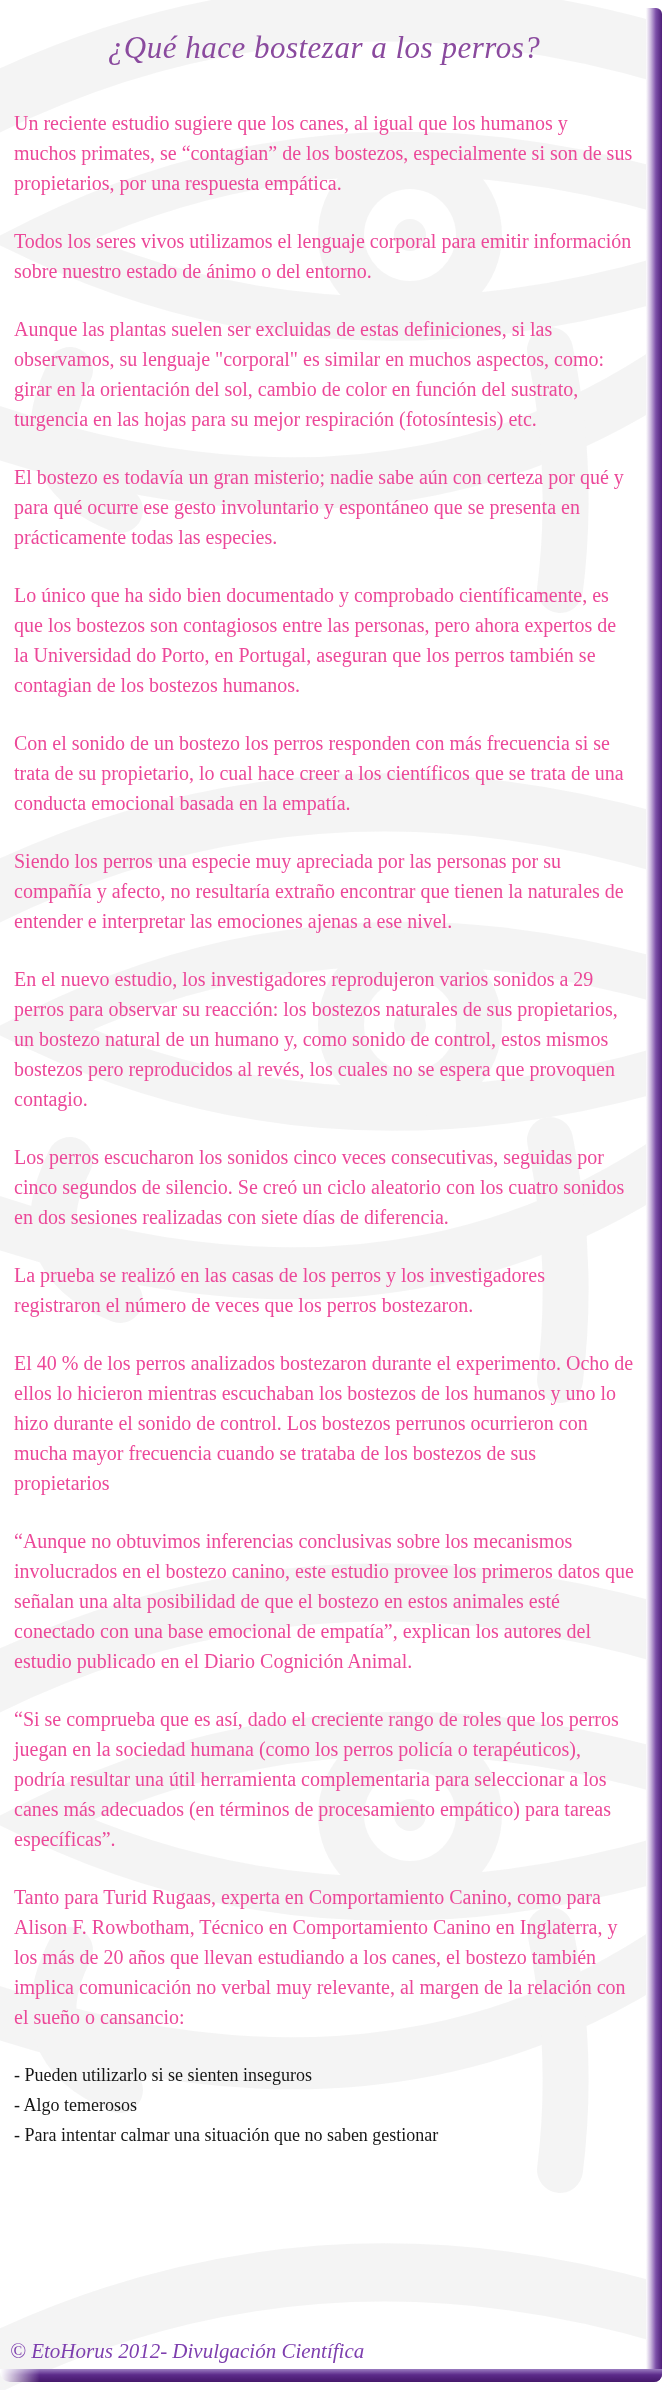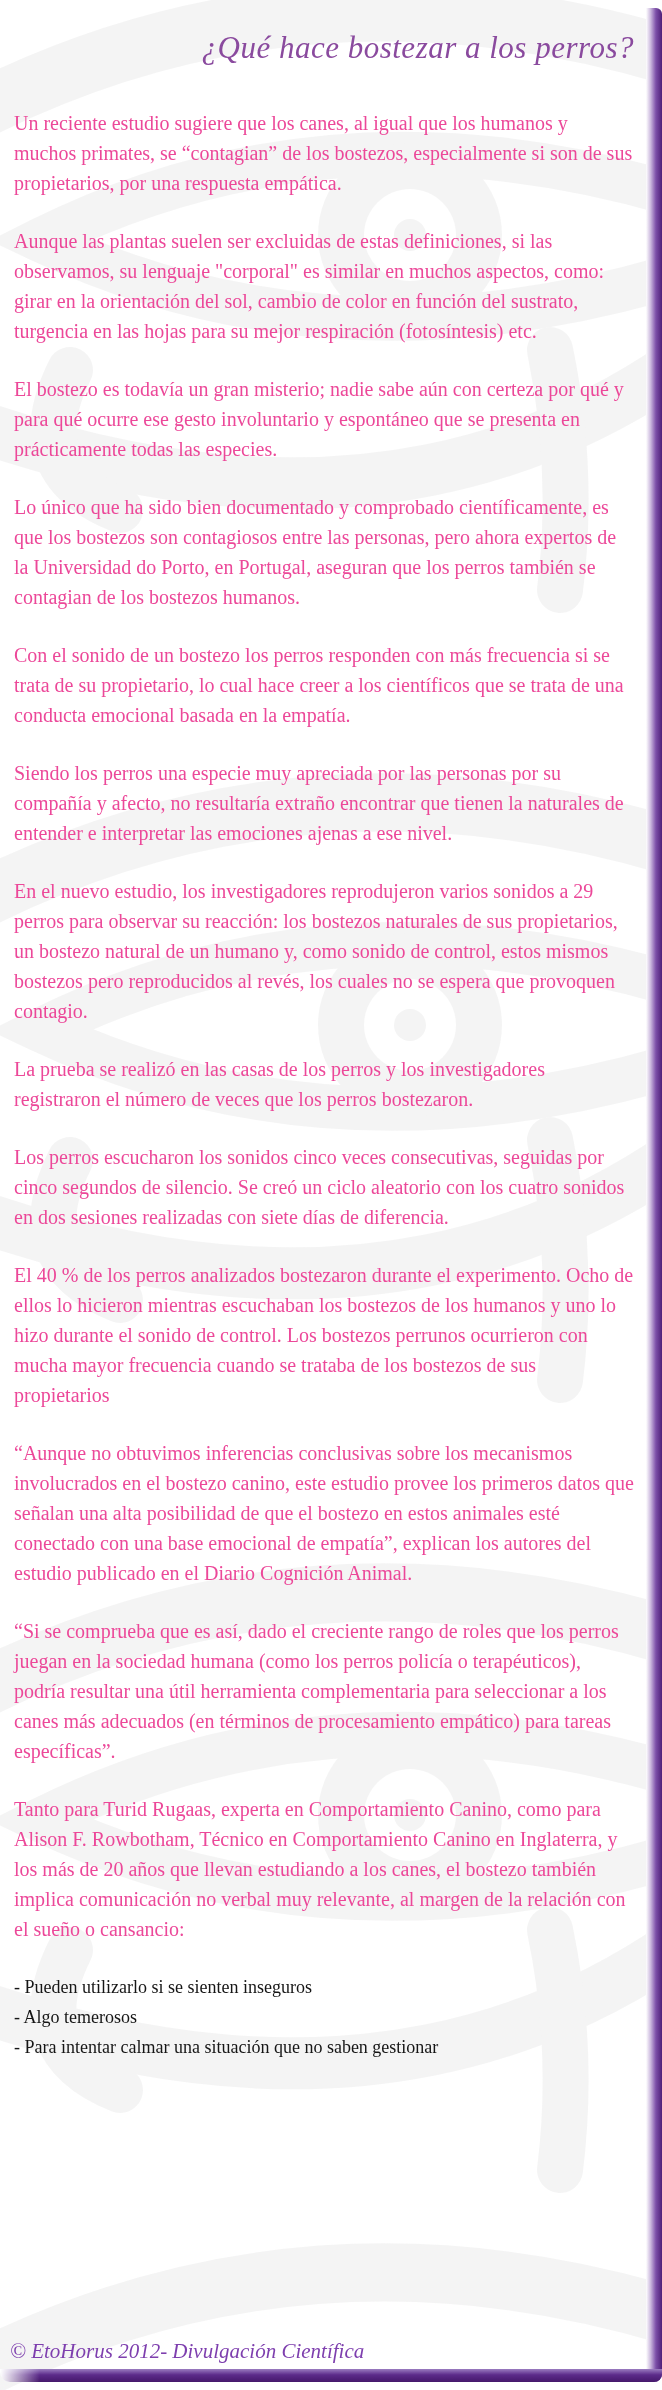--- a/index.html
+++ b/index.html
@@ -49,21 +49,21 @@
     position:absolute;
     left:14px;
     right:28px;
     top:20px;
   }
   .title{
     font-style:italic;
     font-weight:normal;
     color:#8a4a9e;
     font-size:31px;
-    text-align:right;
+    text-align:center;
     margin:10px 0 42px 0;
     letter-spacing:0.5px;
   }
   .para{
     font-size:20px;
     line-height:30px;
     color:#ec4899;
     margin:0 0 28px 0;
     text-rendering:optimizeLegibility;
   }
@@ -130,28 +130,29 @@
       <circle cx="500" cy="345" r="92" fill="#ececec" stroke="none"></circle>
       <circle cx="500" cy="345" r="46" fill="#ffffff" stroke="none"></circle>
       <circle cx="500" cy="345" r="16" fill="#ececec" stroke="none"></circle>
     </g>
   </svg>
 
   <div class="content">
     <h1 class="title">¿Qué hace bostezar a los perros?</h1>
 
     <p class="para">Un reciente estudio sugiere que los canes, al igual que los humanos y muchos primates, se “contagian” de los bostezos, especialmente si son de sus propietarios, por una respuesta empática.</p>
+    <p class="para">Todos los seres vivos utilizamos el lenguaje corporal para emitir información sobre nuestro estado de ánimo o del entorno.</p>
     <p class="para">Aunque las plantas suelen ser excluidas de estas definiciones, si las observamos, su lenguaje "corporal" es similar en muchos aspectos, como: girar en la orientación del sol, cambio de color en función del sustrato, turgencia en las hojas para su mejor respiración (fotosíntesis) etc.</p>
     <p class="para">El bostezo es todavía un gran misterio; nadie sabe aún con certeza por qué y para qué ocurre ese gesto involuntario y espontáneo que se presenta en prácticamente todas las especies.</p>
     <p class="para">Lo único que ha sido bien documentado y comprobado científicamente, es que los bostezos son contagiosos entre las personas, pero ahora expertos de la Universidad do Porto, en Portugal, aseguran que los perros también se contagian de los bostezos humanos.</p>
     <p class="para">Con el sonido de un bostezo los perros responden con más frecuencia si se trata de su propietario, lo cual hace creer a los científicos que se trata de una conducta emocional basada en la empatía.</p>
     <p class="para">Siendo los perros una especie muy apreciada por las personas por su compañía y afecto, no resultaría extraño encontrar que tienen la naturales de entender e interpretar las emociones ajenas a ese nivel.</p>
     <p class="para">En el nuevo estudio, los investigadores reprodujeron varios sonidos a 29 perros para observar su reacción: los bostezos naturales de sus propietarios, un bostezo natural de un humano y, como sonido de control, estos mismos bostezos pero reproducidos al revés, los cuales no se espera que provoquen contagio.</p>
+    <p class="para">Los perros escucharon los sonidos cinco veces consecutivas, seguidas por cinco segundos de silencio. Se creó un ciclo aleatorio con los cuatro sonidos en dos sesiones realizadas con siete días de diferencia.</p>
     <p class="para">La prueba se realizó en las casas de los perros y los investigadores registraron el número de veces que los perros bostezaron.</p>
-    <p class="para">Los perros escucharon los sonidos cinco veces consecutivas, seguidas por cinco segundos de silencio. Se creó un ciclo aleatorio con los cuatro sonidos en dos sesiones realizadas con siete días de diferencia.</p>
     <p class="para">El 40 % de los perros analizados bostezaron durante el experimento. Ocho de ellos lo hicieron mientras escuchaban los bostezos de los humanos y uno lo hizo durante el sonido de control. Los bostezos perrunos ocurrieron con mucha mayor frecuencia cuando se trataba de los bostezos de sus propietarios</p>
     <p class="para">“Aunque no obtuvimos inferencias conclusivas sobre los mecanismos involucrados en el bostezo canino, este estudio provee los primeros datos que señalan una alta posibilidad de que el bostezo en estos animales esté conectado con una base emocional de empatía”, explican los autores del estudio publicado en el Diario Cognición Animal.</p>
     <p class="para">“Si se comprueba que es así, dado el creciente rango de roles que los perros juegan en la sociedad humana (como los perros policía o terapéuticos), podría resultar una útil herramienta complementaria para seleccionar a los canes más adecuados (en términos de procesamiento empático) para tareas específicas”.</p>
     <p class="para">Tanto para Turid Rugaas, experta en Comportamiento Canino, como para Alison F. Rowbotham, Técnico en Comportamiento Canino en Inglaterra, y los más de 20 años que llevan estudiando a los canes, el bostezo también implica comunicación no verbal muy relevante, al margen de la relación con el sueño o cansancio:</p>
 
     <div class="behavior-list">
       <p>- Pueden utilizarlo si se sienten inseguros</p>
       <p>- Algo temerosos</p>
       <p>- Para intentar calmar una situación que no saben gestionar</p>
     </div>

